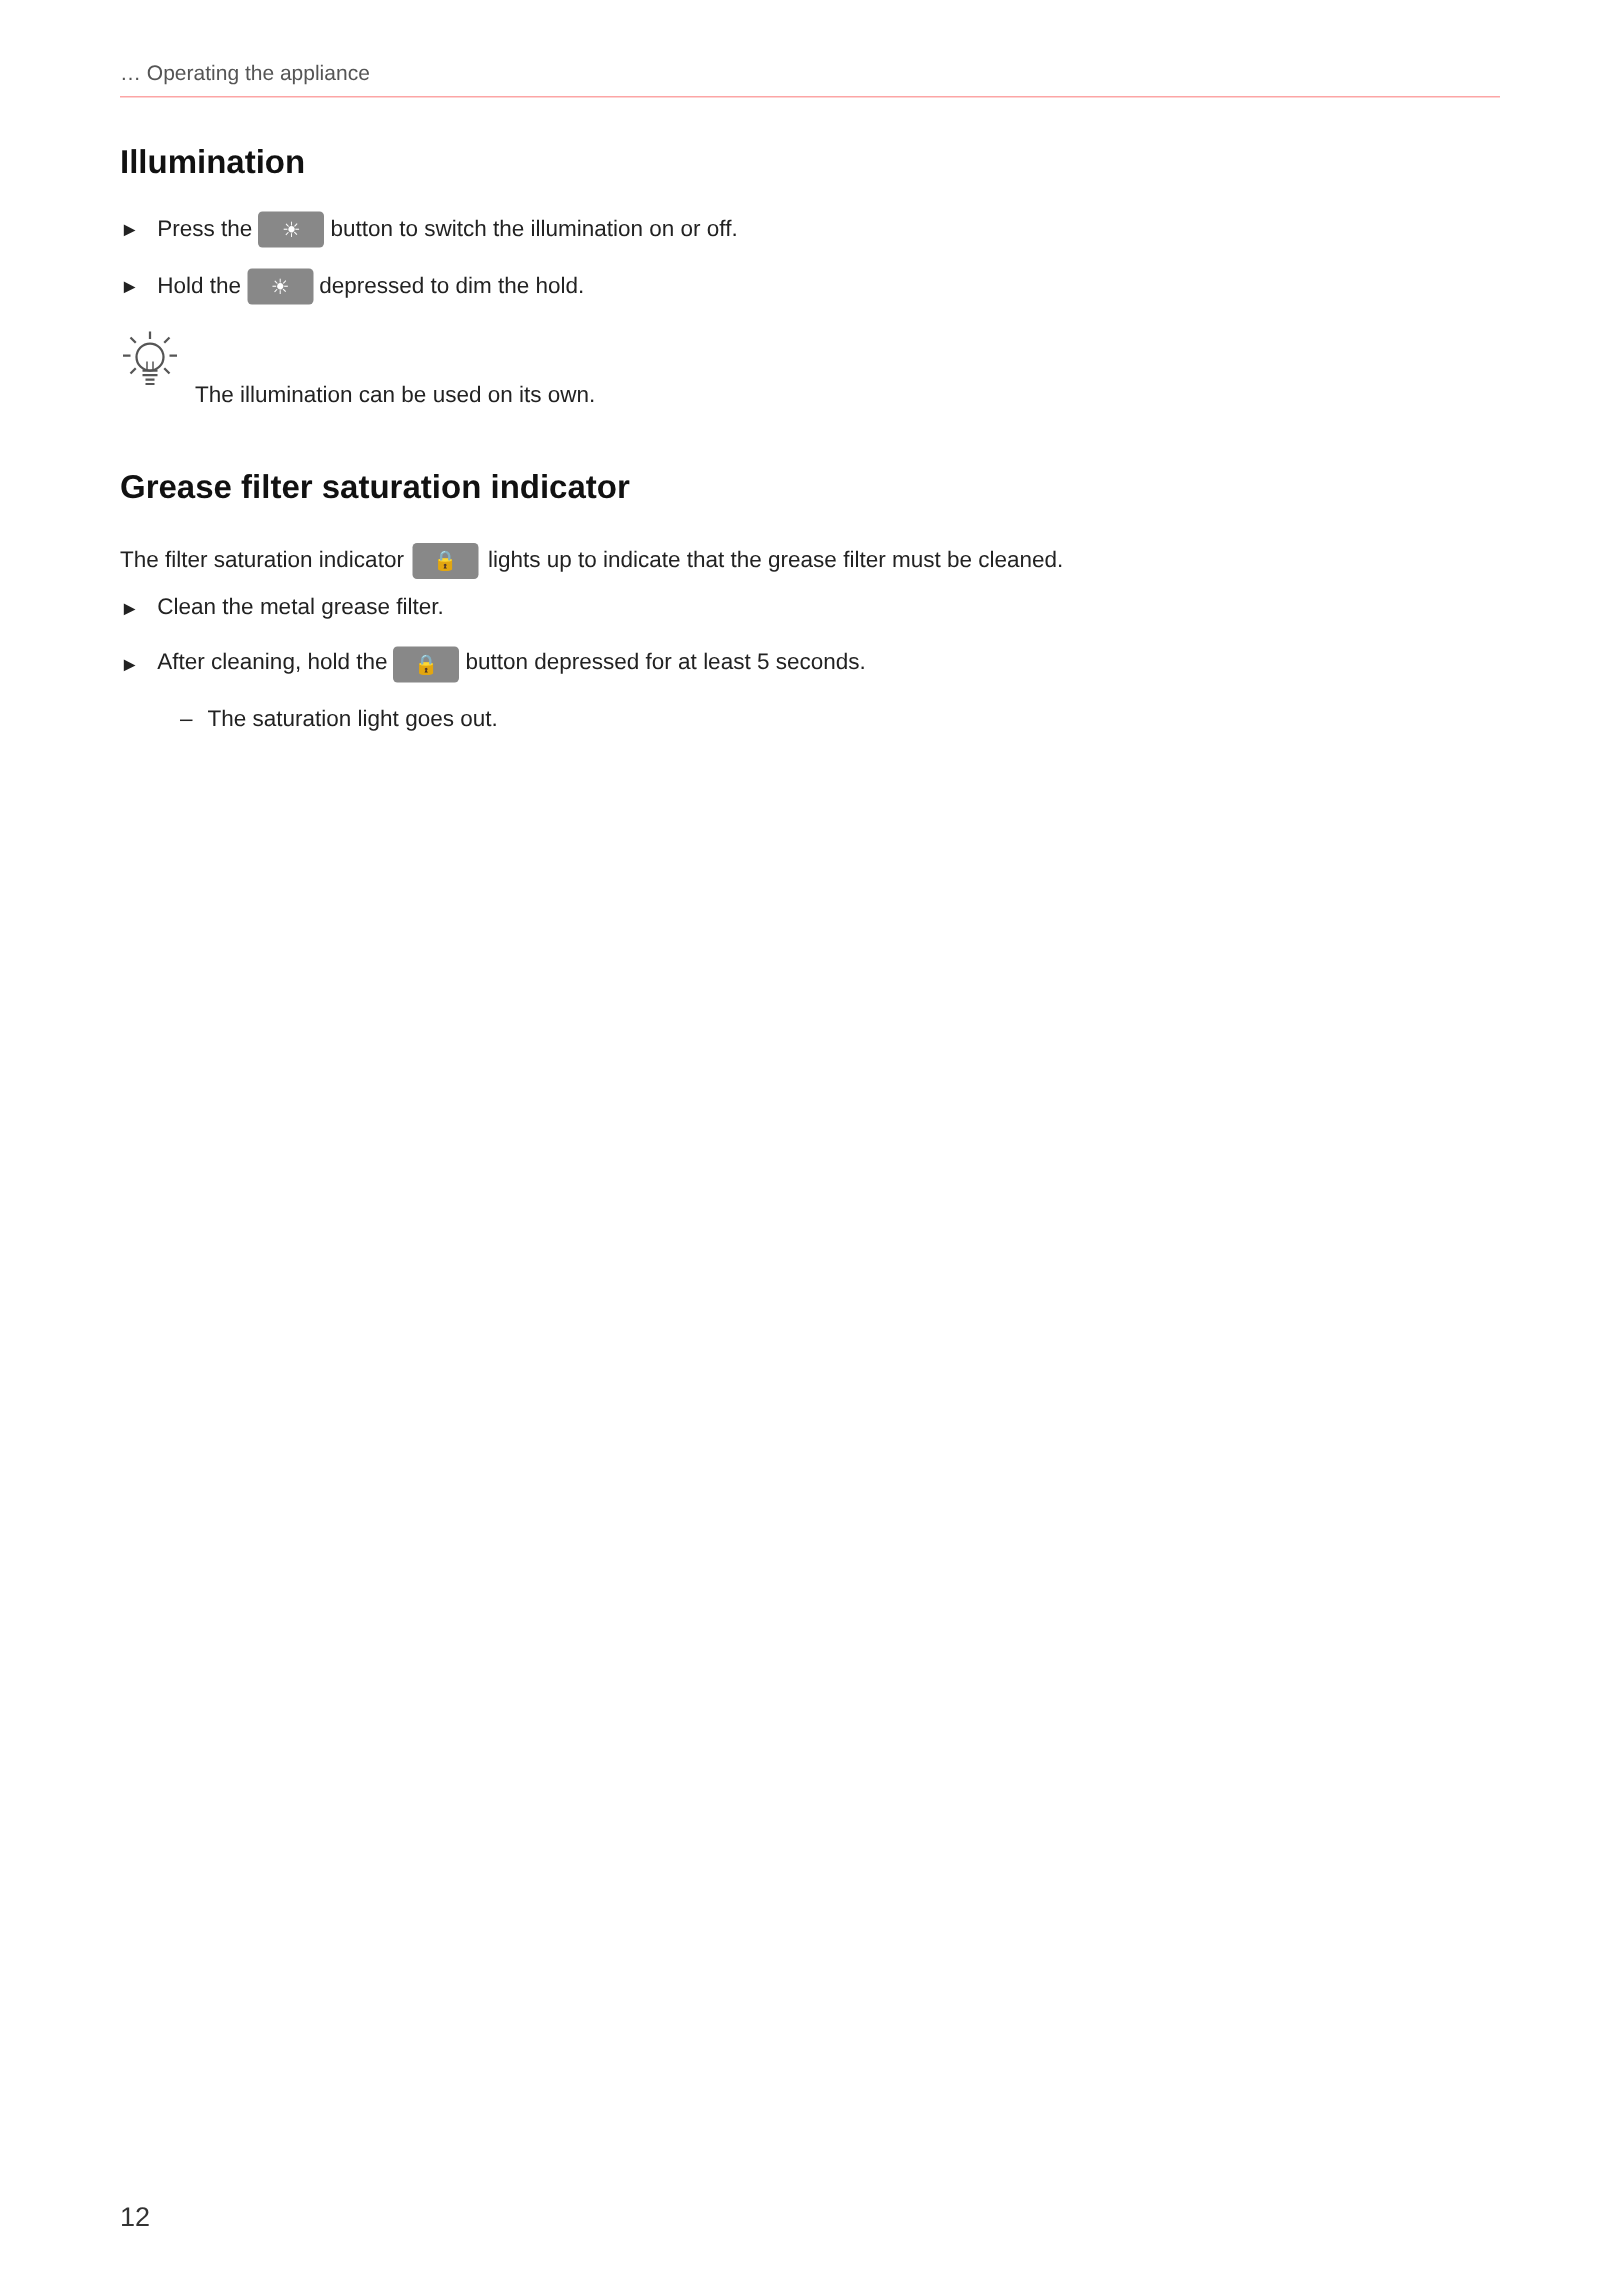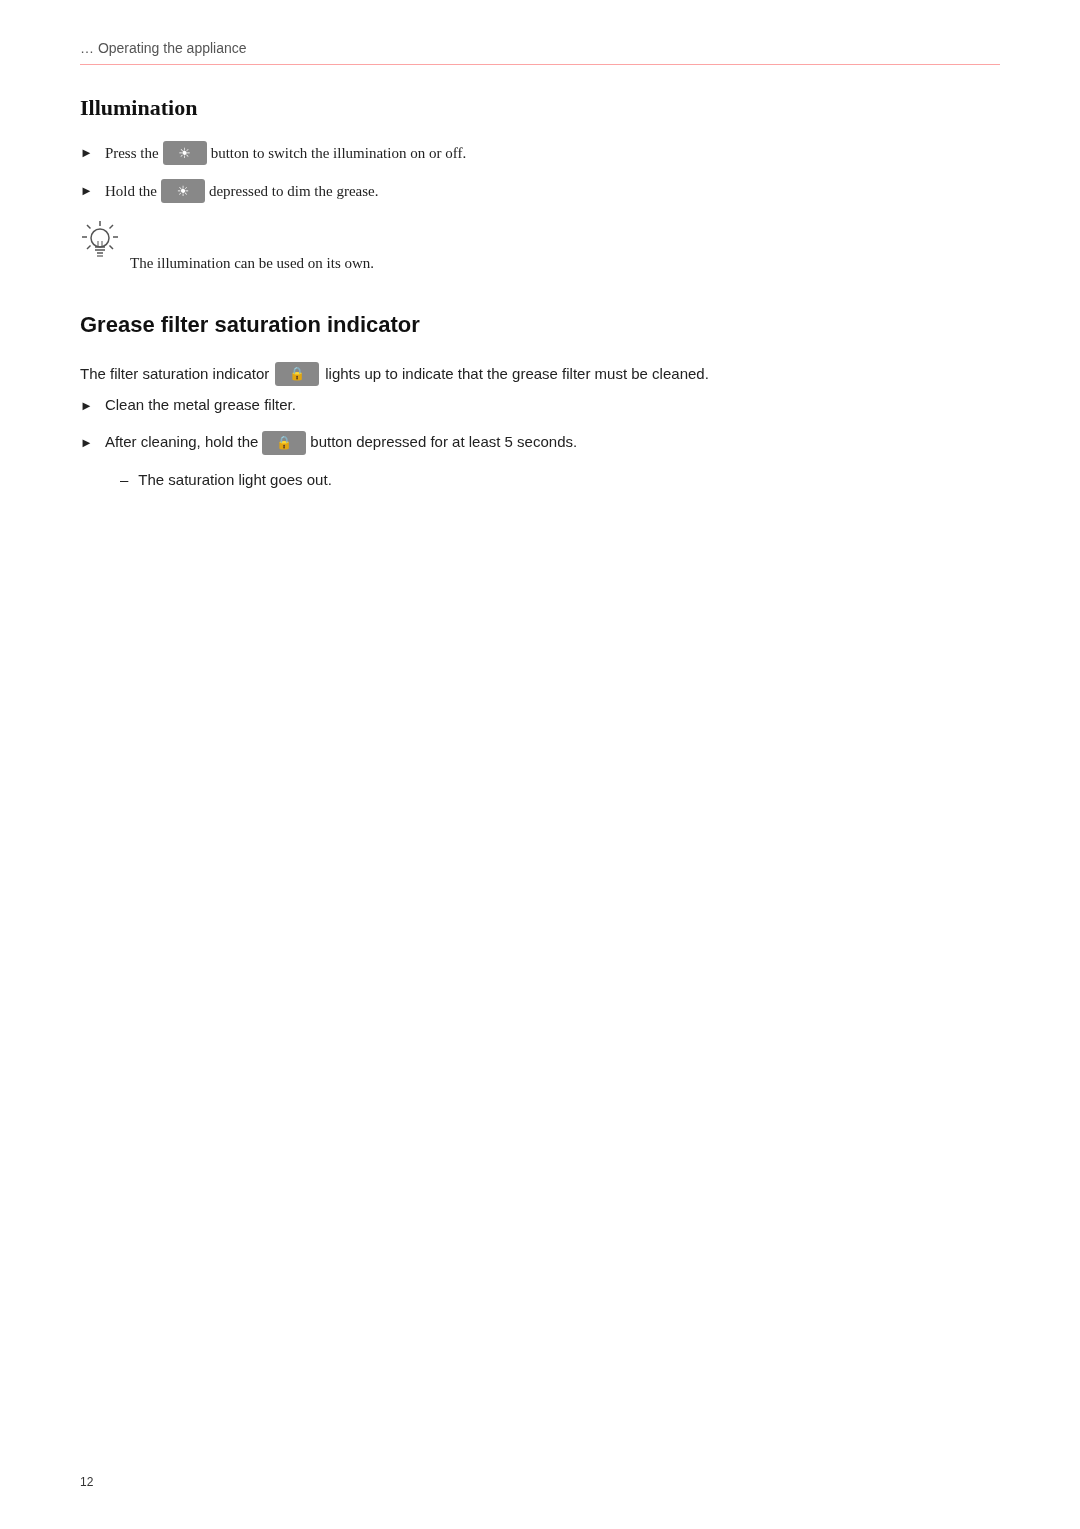--- a/index.html
+++ b/index.html
@@ -99,21 +99,20 @@
 
     
     .lightbulb-icon {
       width: 40px;
       height: 44px;
       flex-shrink: 0;
     }
 
     .section-gap {
       margin-bottom: 40px;
-      font-family: Liberation Serif, serif;
     }
 
     .grease-section {
       margin-top: 20px;
     }
 
     .grease-desc {
       margin-bottom: 8px;
       line-height: 1.6;
       display: flex;
@@ -131,21 +130,21 @@
 
     .sub-dash {
       margin-right: 10px;
       flex-shrink: 0;
     }
 
     .page-number {
       position: fixed;
       bottom: 40px;
       left: 80px;
-      font-size: 12px;
+      font-size: 18px;
       color: #333;
     }
   </style>
 </head>
 <body>
 
 <div class="header-line">
   <span class="header-text">… Operating the appliance</span>
 </div>
 
@@ -160,21 +159,21 @@
     </span>
     <span>button to switch the illumination on or off.</span>
   </div>
 
   <div class="bullet-item">
     <span class="bullet-arrow">►</span>
     <span>Hold the</span>
     <span class="btn-icon">
       <span class="btn-icon-sun">☀</span>
     </span>
-    <span>depressed to dim the grease.</span>
+    <span>depressed to dim the hold.</span>
   </div>
 
   <div class="note-item">
     <span class="note-icon lightbulb-icon">
       <svg width="40" height="44" viewBox="0 0 40 44" xmlns="http://www.w3.org/2000/svg">
 
         <line x1="20" y1="2" x2="20" y2="7" stroke="#555" stroke-width="1.5"></line>
         <line x1="33" y1="6" x2="29.5" y2="9.5" stroke="#555" stroke-width="1.5"></line>
         <line x1="38" y1="18" x2="33" y2="18" stroke="#555" stroke-width="1.5"></line>
         <line x1="2" y1="18" x2="7" y2="18" stroke="#555" stroke-width="1.5"></line>

